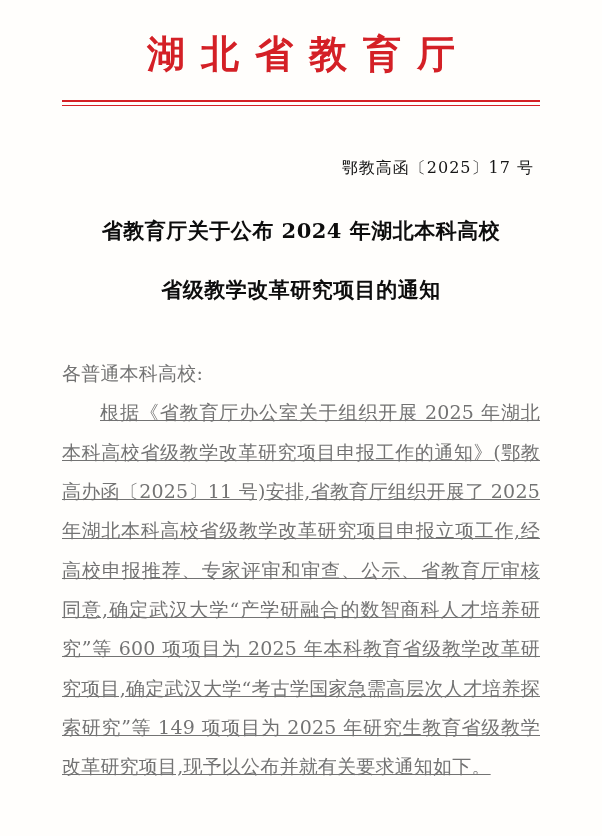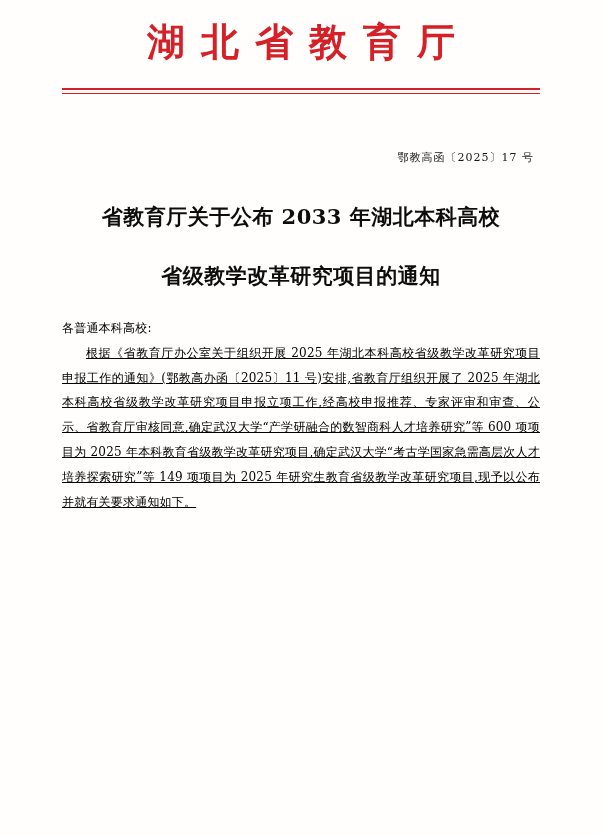--- a/index.html
+++ b/index.html
@@ -17,21 +17,21 @@
   .page {
     position: relative;
     width: 602px;
     height: 836px;
     box-sizing: border-box;
     padding: 0 62px;
     background: #fffefc;
   }
   
   .masthead {
-    padding-top: 18px;
+    padding-top: 30px;
     text-align: center;
   }
   .masthead-title {
     color: #d42026;
     font-family: "DejaVu Serif", "Liberation Serif", serif;
     font-weight: bold;
     font-size: 38px;
     letter-spacing: 16px;
     text-indent: 16px;
     line-height: 1.25;
@@ -51,21 +51,21 @@
     width: 100%;
     margin-top: 3px;
   }
   
   .docnum-row {
     margin-top: 52px;
     text-align: right;
     padding-right: 6px;
   }
   .docnum {
-    font-size: 11px;
+    font-size: 16px;
     letter-spacing: 1px;
     color: #161616;
   }
   
   .doc-title {
     margin-top: 34px;
     text-align: center;
     font-weight: bold;
     font-size: 21px;
     line-height: 1.75;
@@ -75,26 +75,26 @@
   .doc-title .line {
     display: block;
     white-space: nowrap;
   }
   .doc-title .line-2 {
     letter-spacing: 0.5px;
     margin-top: 23px;
   }
   
   .body-text {
-    margin-top: 21px;
-    font-size: 12px;
+    margin-top: 45px;
+    font-size: 19px;
     line-height: 2.07;
     letter-spacing: 0.2px;
     text-align: justify;
-    color: #000000;
+    color: #737373;
   }
   .para {
     margin: 0;
     text-indent: 0;
   }
   .para + .para {
     margin-top: 0;
   }
   .indent2 {
     text-indent: 2em;
@@ -115,21 +115,21 @@
       <div class="rule-thick"></div>
       <div class="rule-thin"></div>
     </div>
   </div>
 
   <div class="docnum-row">
     <span class="docnum">鄂教高函〔2025〕17 号</span>
   </div>
 
   <div class="doc-title">
-    <span class="line line-1">省教育厅关于公布 2033 年湖北本科高校</span>
+    <span class="line line-1">省教育厅关于公布 2024 年湖北本科高校</span>
     <span class="line line-2">省级教学改革研究项目的通知</span>
   </div>
 
   <div class="body-text">
     <p class="para">各普通本科高校:</p>
 
     <p class="para indent2">根据《省教育厅办公室关于组织开展 2025 年湖北本科高校省级教学改革研究项目申报工作的通知》(鄂教高办函〔2025〕11 号)安排,省教育厅组织开展了 2025 年湖北本科高校省级教学改革研究项目申报立项工作,经高校申报推荐、专家评审和审查、公示、省教育厅审核同意,确定武汉大学“产学研融合的数智商科人才培养研究”等 600 项项目为 2025 年本科教育省级教学改革研究项目,确定武汉大学“考古学国家急需高层次人才培养探索研究”等 149 项项目为 2025 年研究生教育省级教学改革研究项目,现予以公布并就有关要求通知如下。</p>
 
   </div>
 

